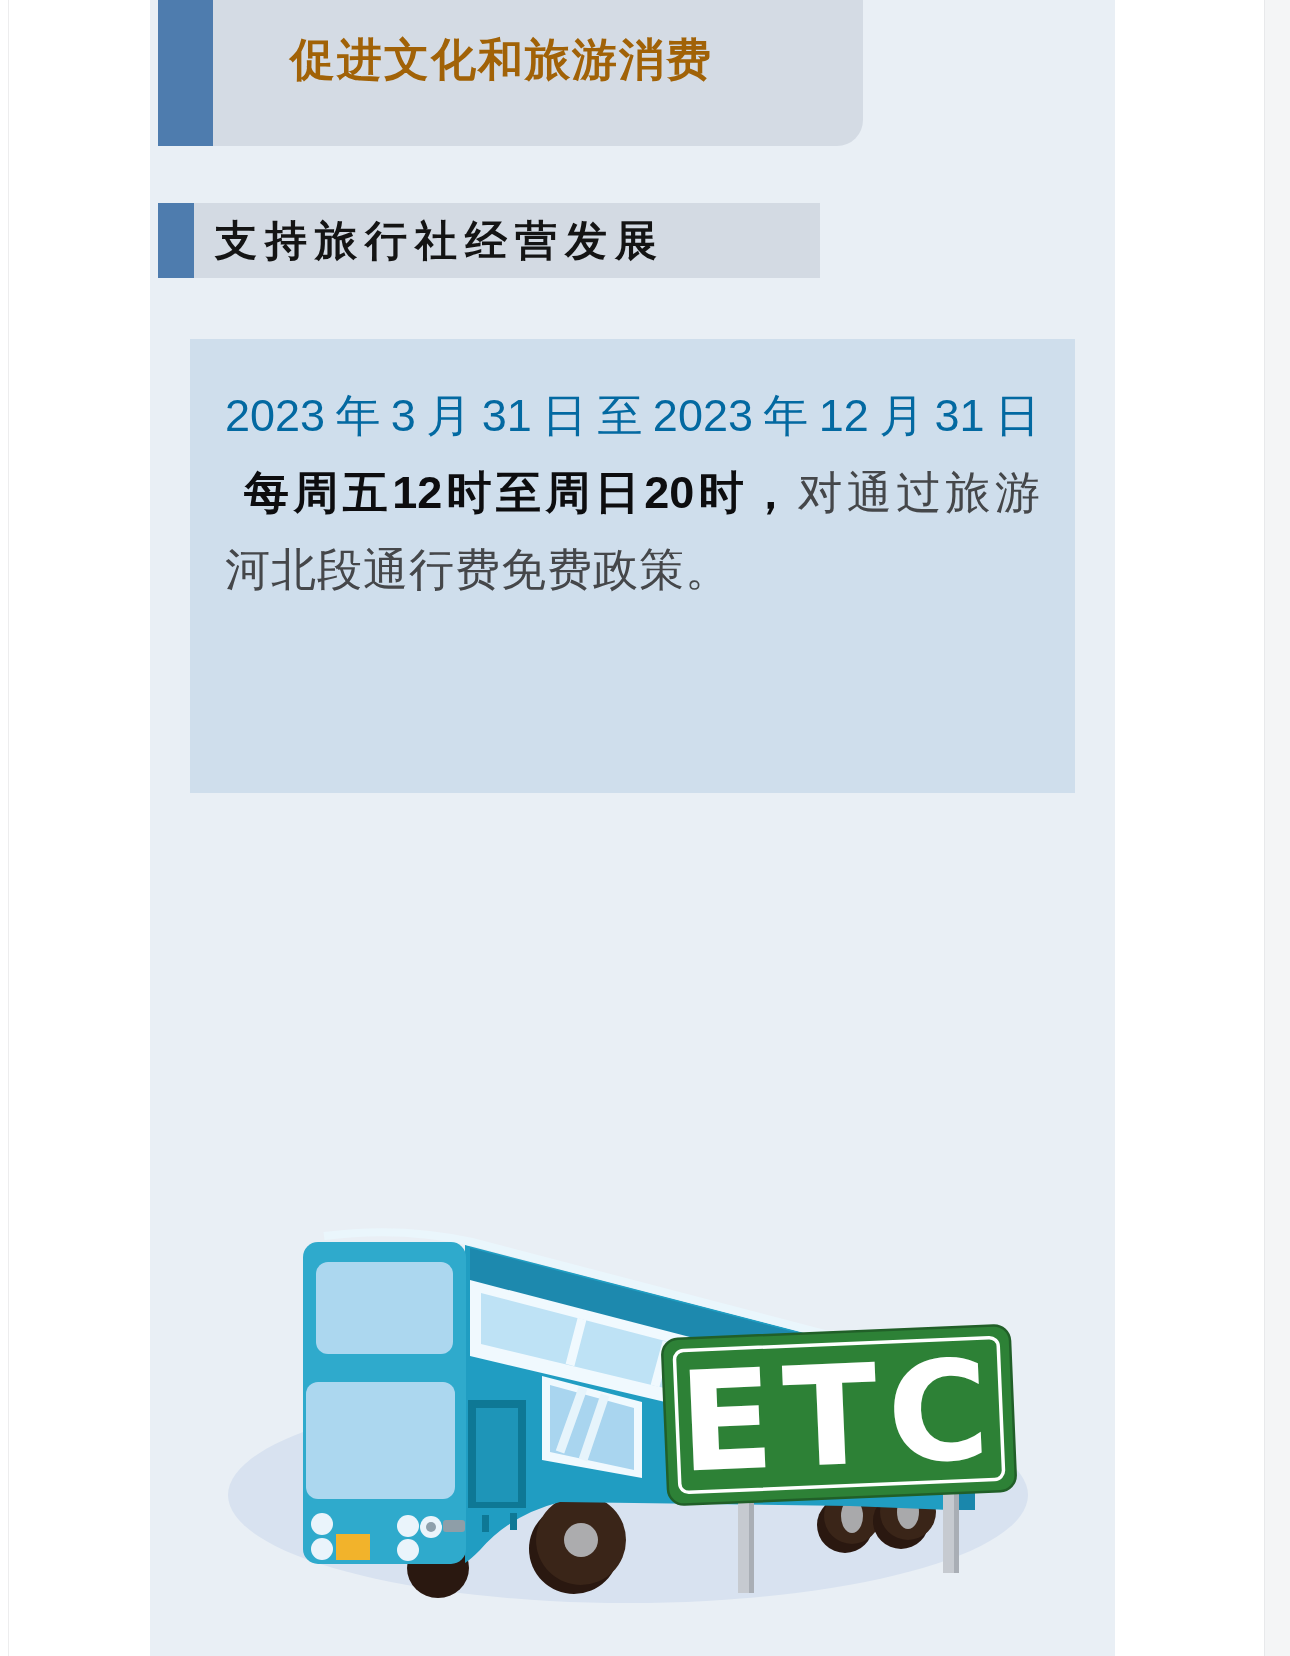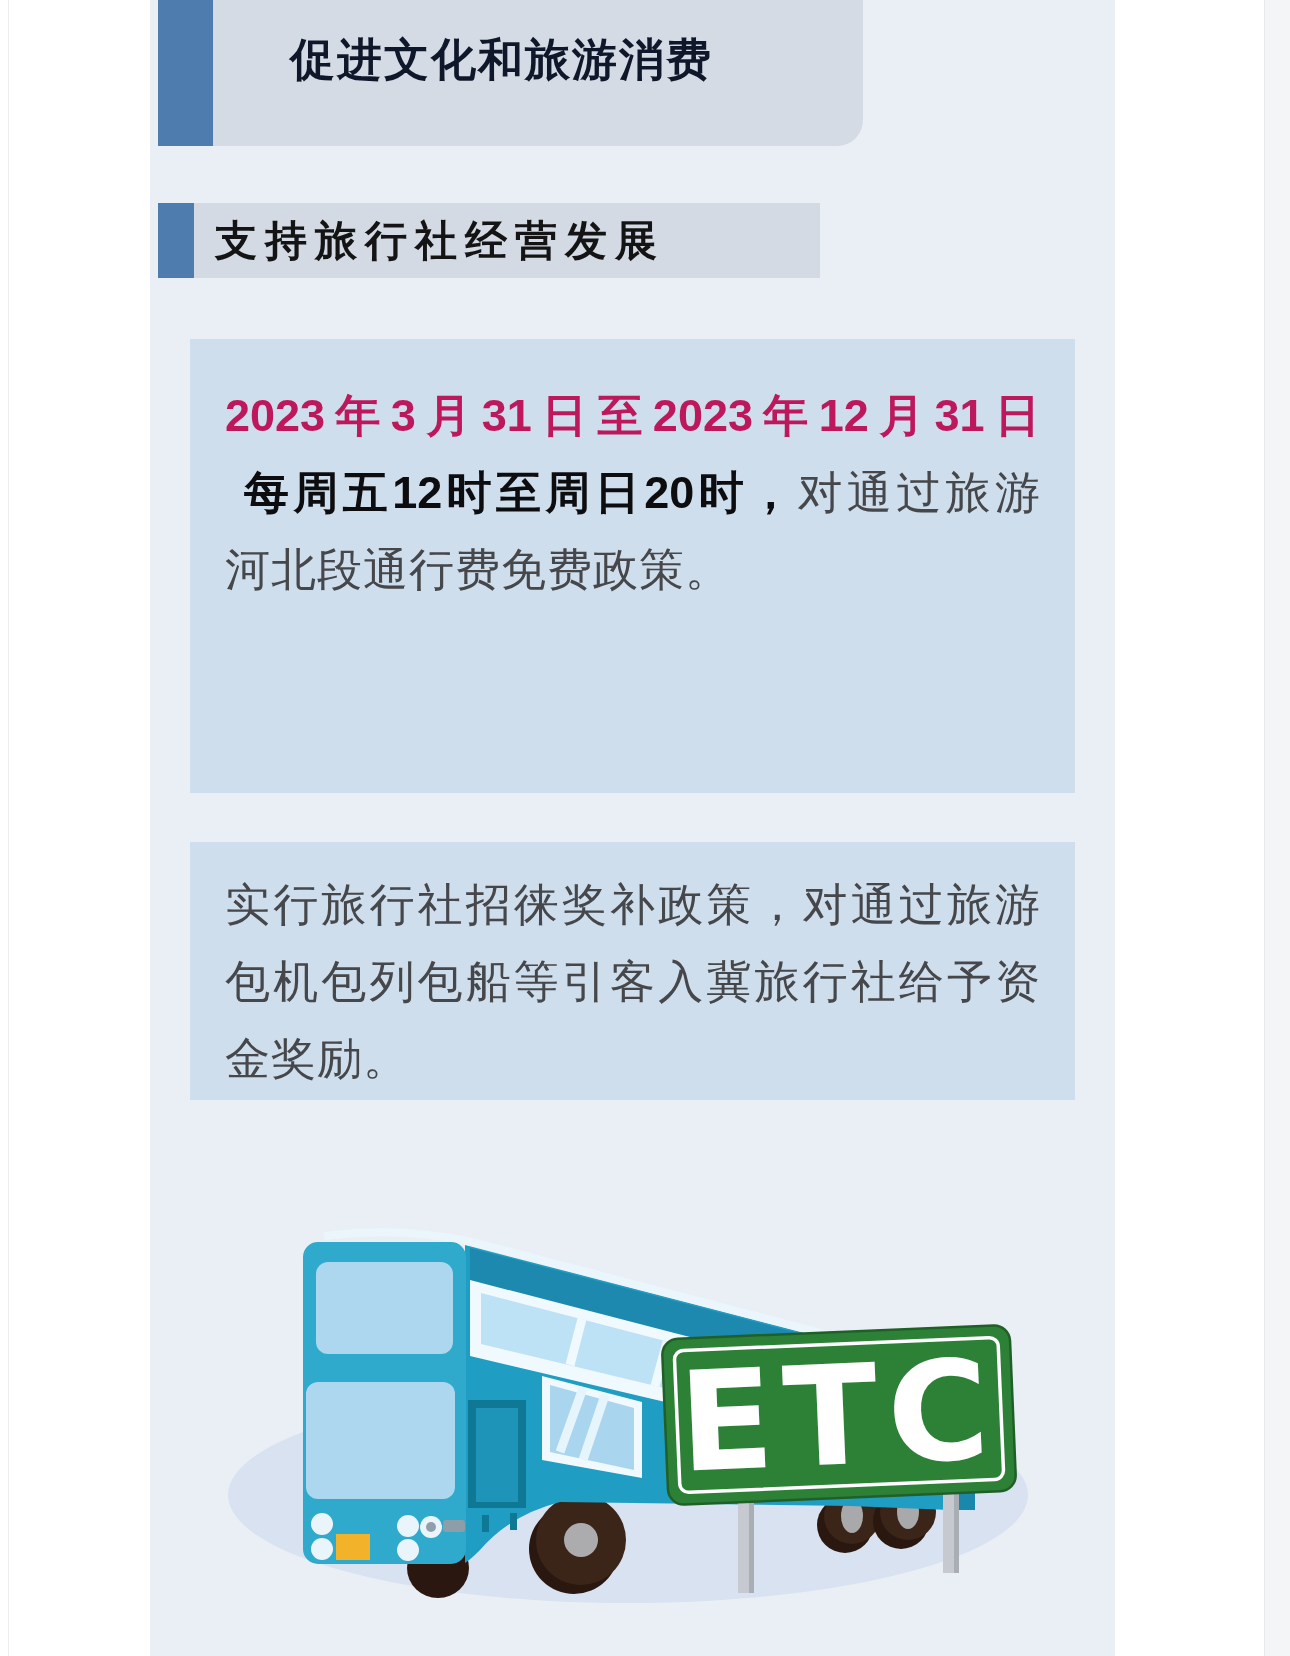--- a/index.html
+++ b/index.html
@@ -28,21 +28,21 @@
     background:#d4dbe4;
     border-bottom-right-radius:26px;
   }
   .header-accent {
     position:absolute; left:0; top:0; width:55px; height:146px;
     background:#4e7cae;
   }
   .header-title {
     position:absolute; left:132px; top:30px;
     font-size:45px; font-weight:bold; letter-spacing:2px;
-    color:#0f172a; white-space:nowrap;
+    color:#a16207; white-space:nowrap;
   }
   
   .section-bar {
     position:absolute; left:8px; top:203px; width:662px; height:75px;
     background:#d3dae3;
   }
   .section-accent {
     position:absolute; left:0; top:0; width:36px; height:75px;
     background:#4e7cae;
   }
@@ -55,21 +55,21 @@
   .policy-box {
     position:absolute; left:40px; width:885px;
     background:#cfdeec;
     padding:38px 35px 0 35px;
     font-size:45px; line-height:77px; color:#45474a;
   }
   .box-1 { top:339px; height:454px; }
   .box-2 { top:842px; height:258px; padding-top:24px; }
   .line { display:block; text-align:justify; text-align-last:justify; }
   .line.natural { text-align:center; text-align-last:left; letter-spacing:1px; }
-  .t-blue { color:#be185d; font-weight:bold; }
+  .t-blue { color:#0369a1; font-weight:normal; }
   .t-bold { color:#0d0d0f; font-weight:bold;margin-left:19px; }
   
   .illustration {
     position:absolute; left:0; top:1130px; width:965px; height:526px;
   }
   .sign-text {
     font-family:"DejaVu Sans", sans-serif;
     font-weight:bold; font-size:138px; letter-spacing:10px;
     fill:#ffffff;
   }
@@ -90,25 +90,20 @@
     <div class="section-accent"></div>
     <h2 class="section-title">支持旅行社经营发展</h2>
   </div>
 
   <div class="policy-box box-1">
     <span class="line t-blue">2023年3月31日至2023年12月31日</span>
     <span class="line"><span class="t-bold">每周五12时至周日20时，</span><span>对通过旅游</span></span>
     <span class="line natural">河北段通行费免费政策。</span>
   </div>
 
-  <div class="policy-box box-2">
-    <span class="line">实行旅行社招徕奖补政策，对通过旅游</span>
-    <span class="line">包机包列包船等引客入冀旅行社给予资</span>
-    <span class="line natural">金奖励。</span>
-  </div>
 
   <svg class="illustration" viewBox="0 0 965 526">
 
     <ellipse cx="478" cy="365" rx="400" ry="108" fill="#d8e2f0"></ellipse>
 
     <g>
       <ellipse cx="288" cy="438" rx="31" ry="30" fill="#2a1810"></ellipse>
       <circle cx="424" cy="419" r="45" fill="#2a1810"></circle>
       <circle cx="431" cy="410" r="45" fill="#3a2518"></circle>
       <circle cx="431" cy="410" r="17" fill="#acacae"></circle>

